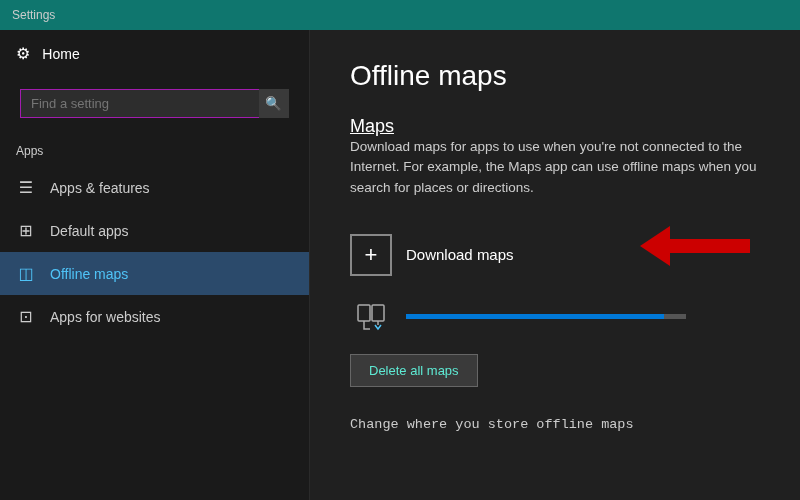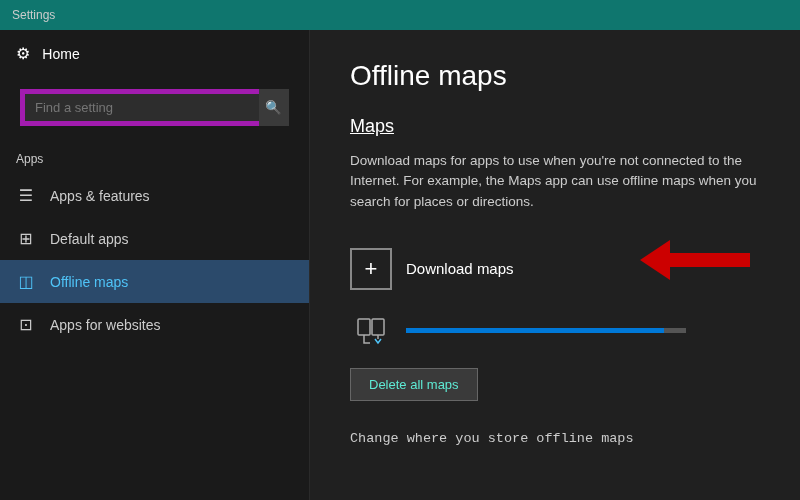--- a/index.html
+++ b/index.html
@@ -52,21 +52,21 @@
       font-size: 16px;
     }
 
     .search-container {
       padding: 8px 12px;
       margin: 4px 8px 12px 8px;
     }
     .search-box {
       width: 100%;
       background: #2d2d2d;
-      border: 5px solid #a21caf;
+      border: 1px solid #a21caf;
       color: #ffffff;
       padding: 6px 30px 6px 10px;
       font-size: 13px;
       outline: none;
       position: relative;
     }
     .search-wrapper {
       position: relative;
     }
     .search-icon-btn {
@@ -124,21 +124,20 @@
       font-size: 28px;
       font-weight: 300;
       color: #ffffff;
       margin-bottom: 24px;
     }
 
     .section-title {
       font-size: 18px;
       font-weight: 400;
       color: #ffffff;
-      margin-bottom: 14px;
       text-decoration: underline;
     }
 
     .description-text {
       color: #cccccc;
       font-size: 13.5px;
       line-height: 1.5;
       margin-bottom: 36px;
       max-width: 420px;
     }

